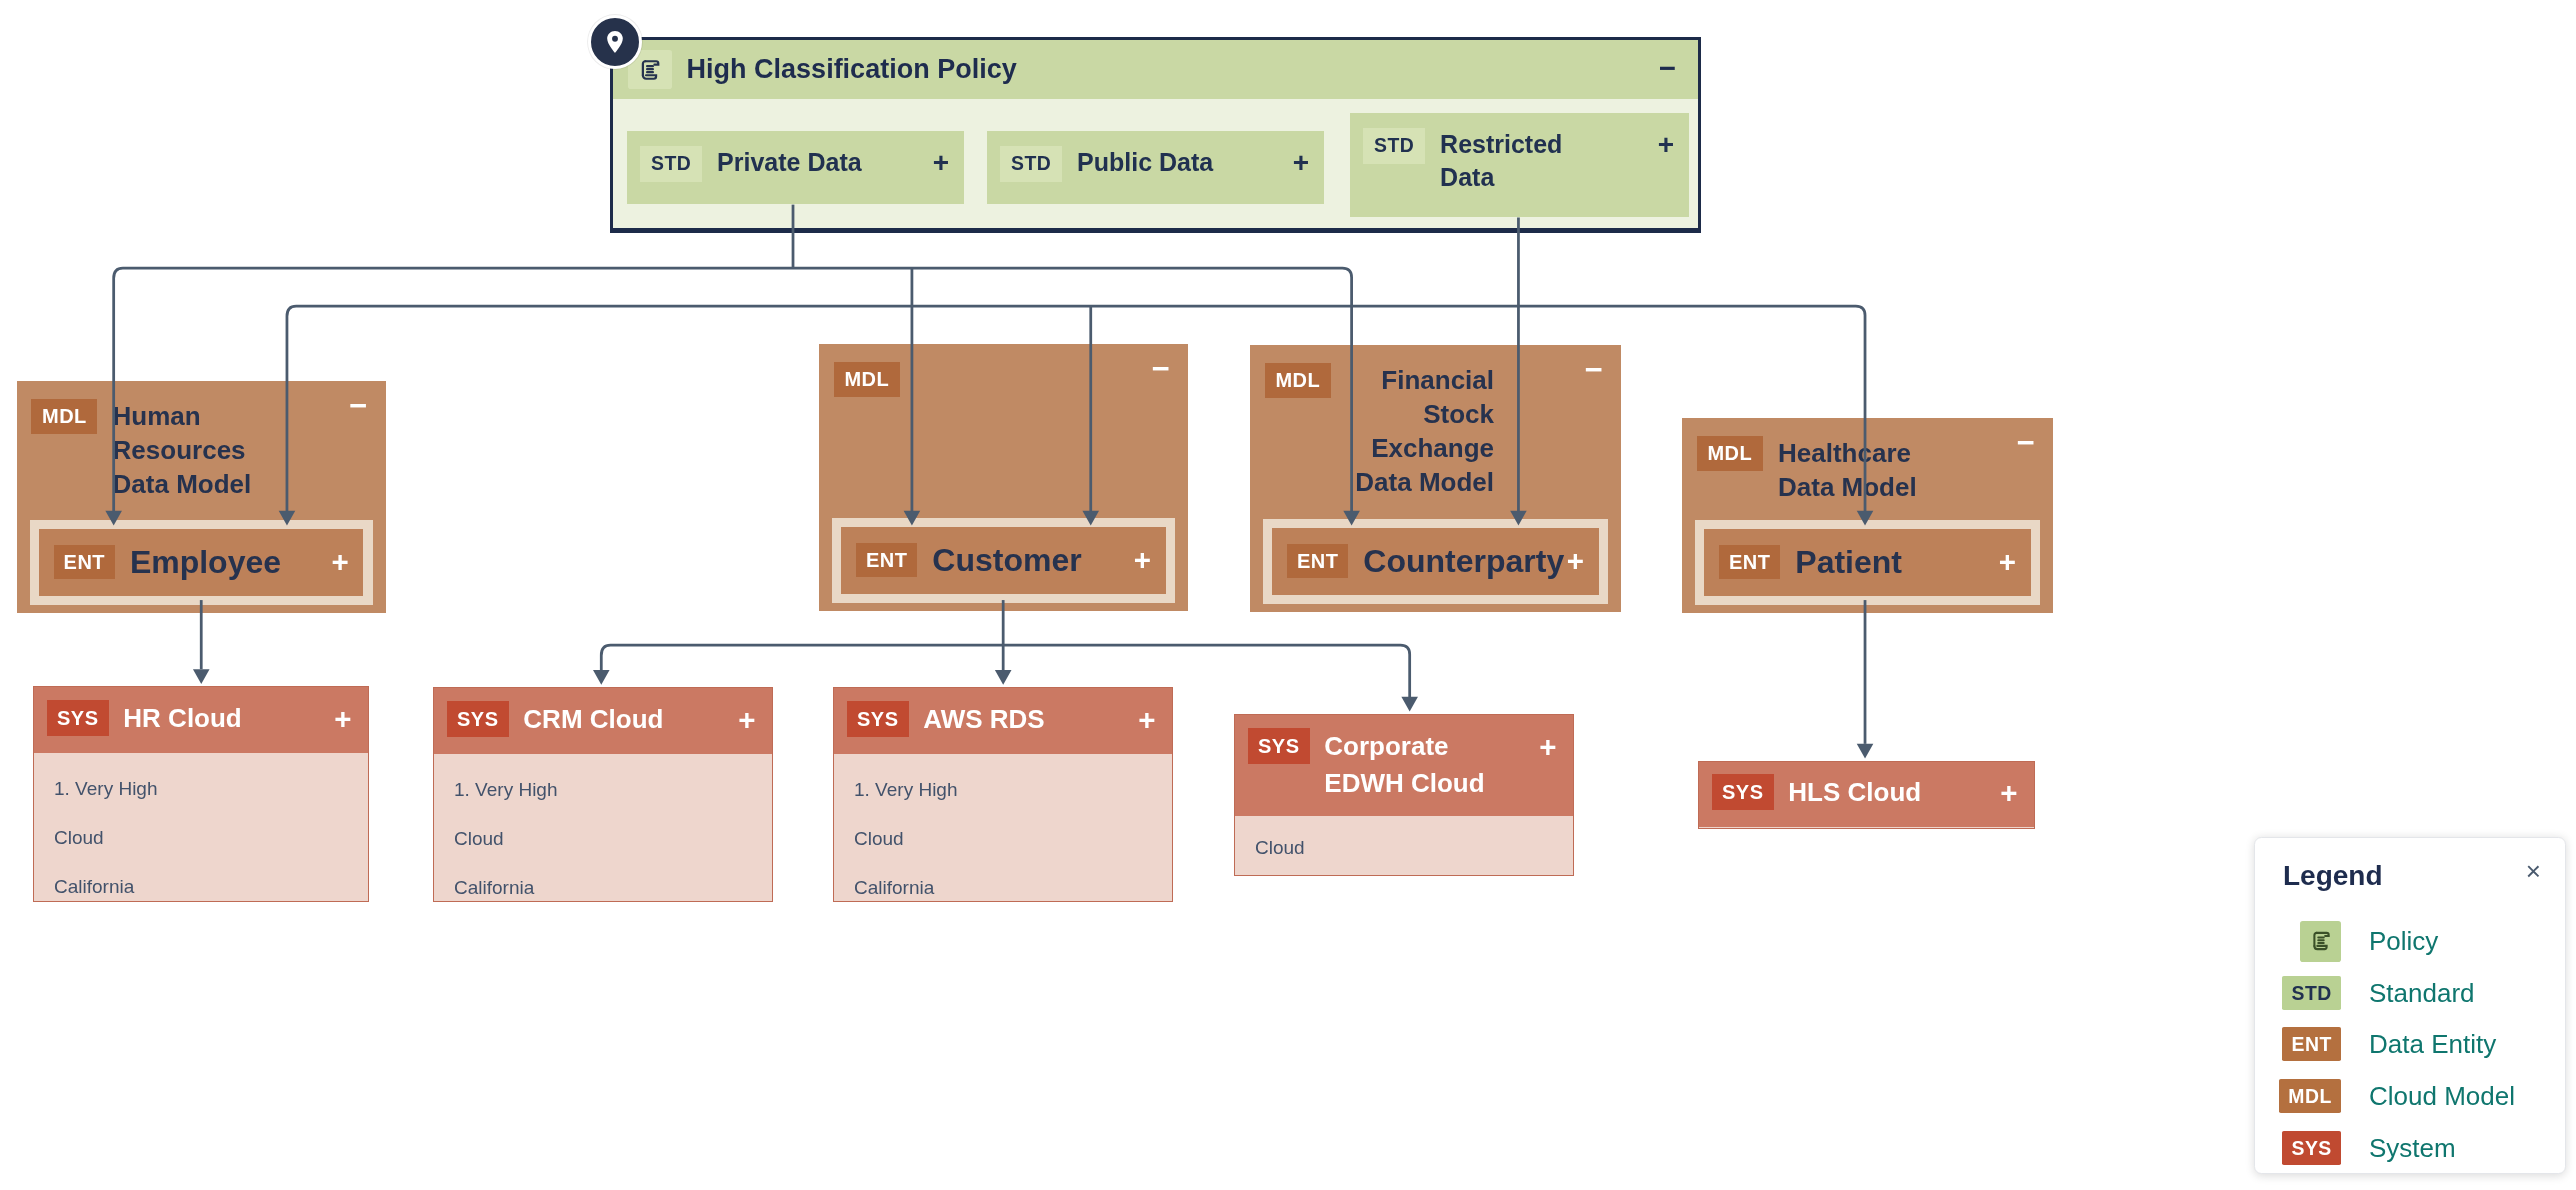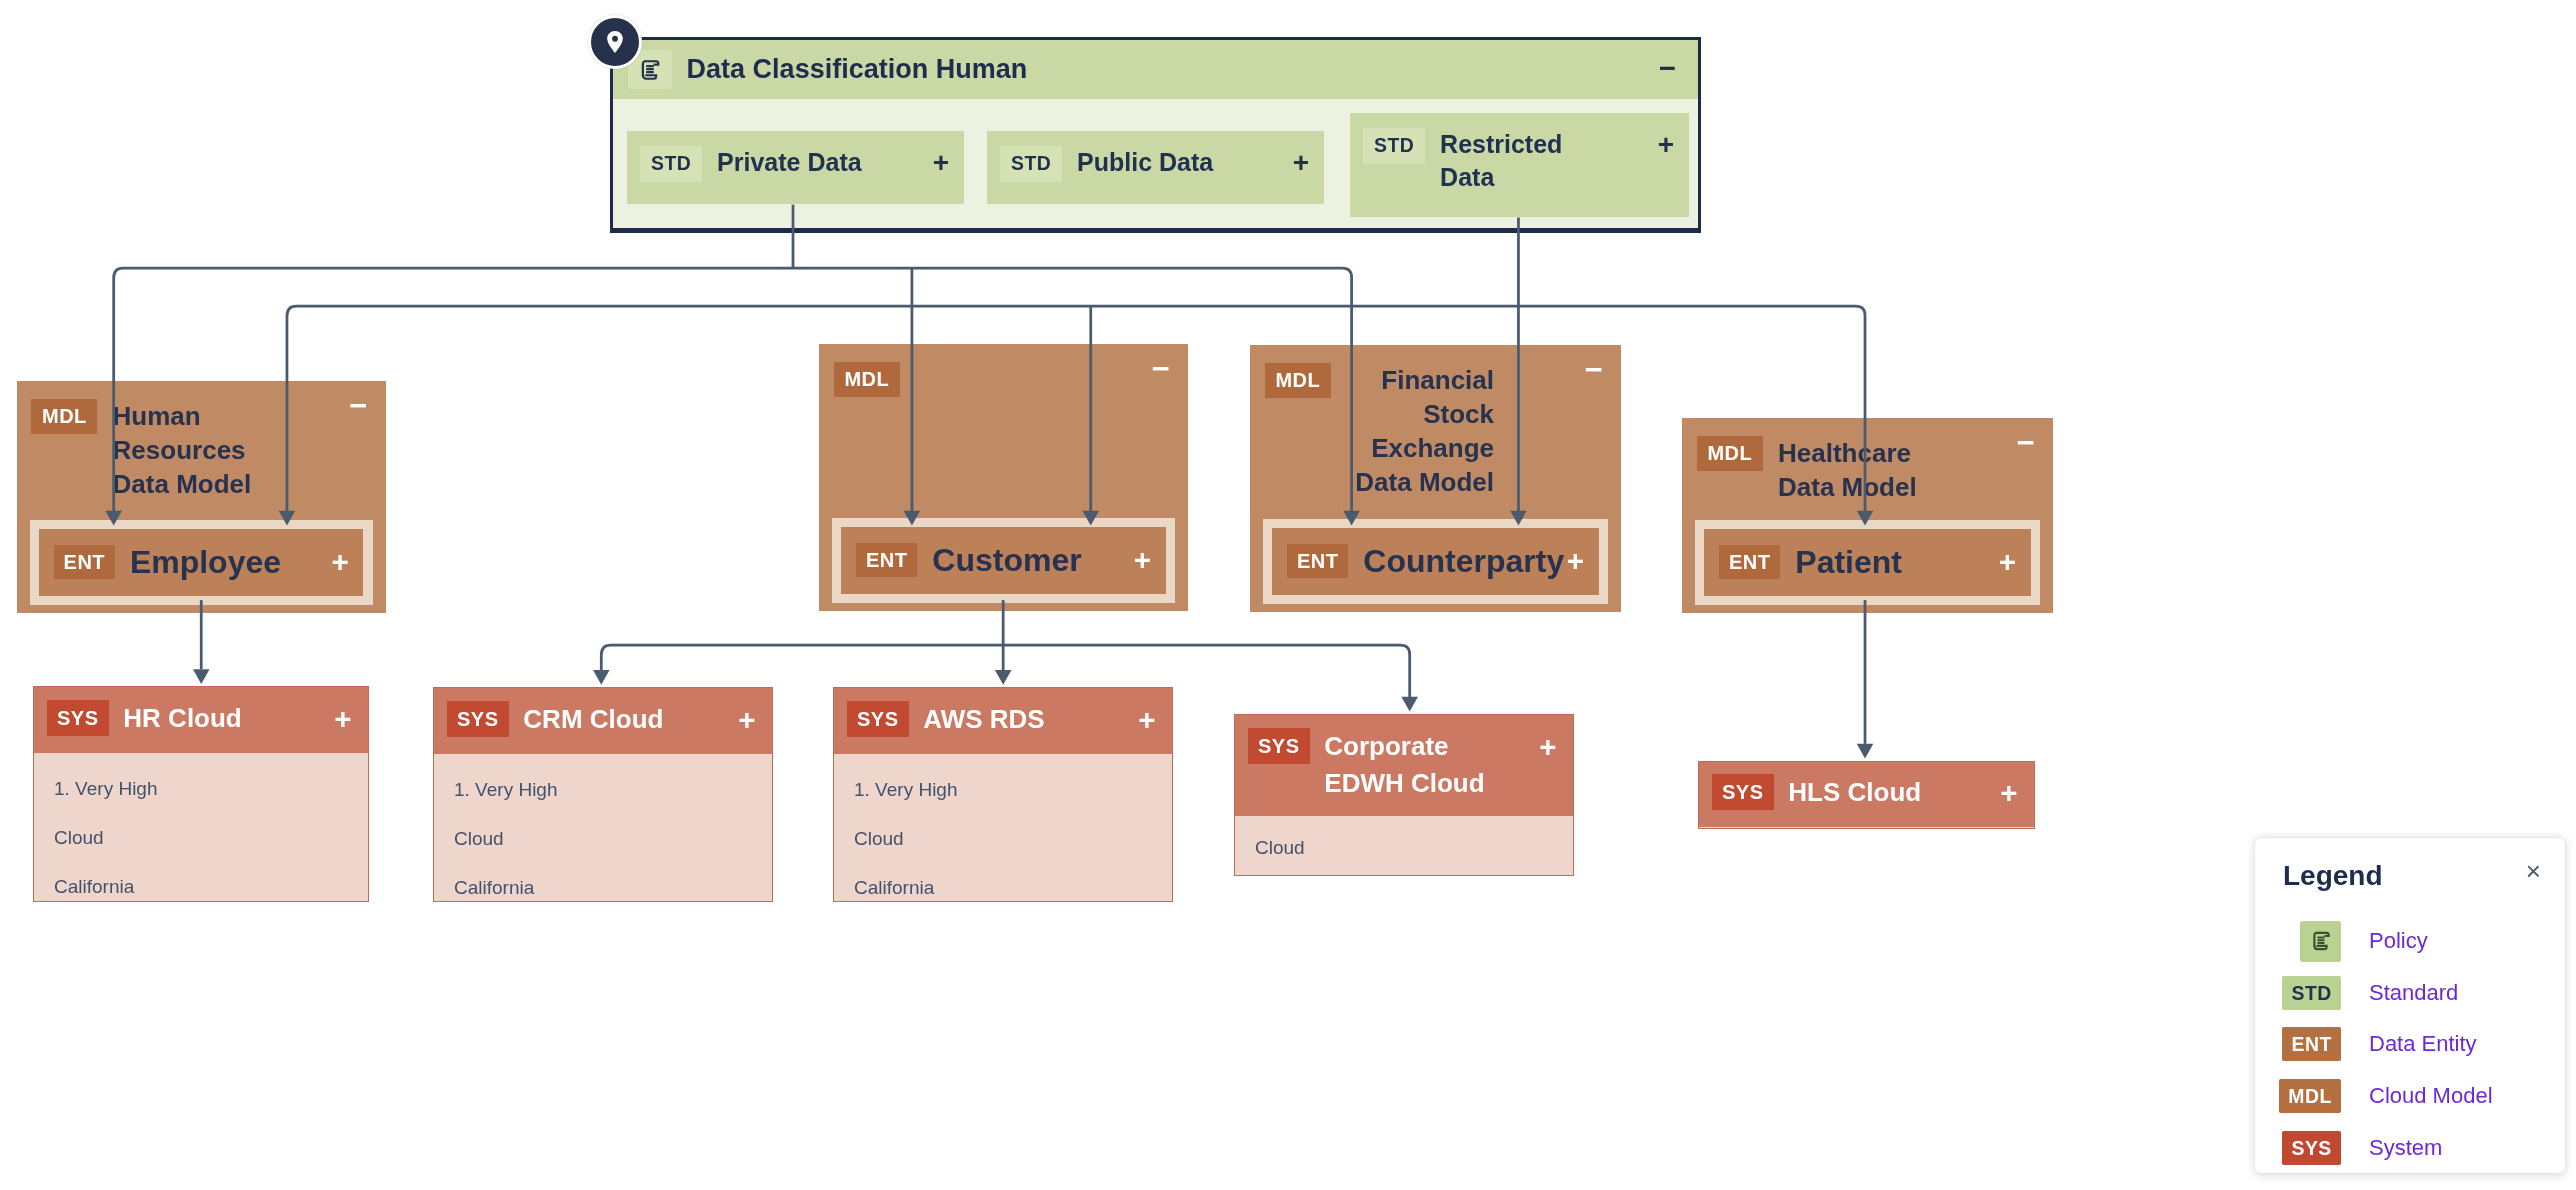--- a/index.html
+++ b/index.html
@@ -87,21 +87,21 @@
   #sys-hls .sys-header{height:65px;padding-top:12px;}
 
   
   #legend{position:absolute;left:2254px;top:837px;width:312px;height:337px;background:#ffffff;
           border:0.9px solid #e4e6ea;border-radius:7.4px;box-shadow:0 1.8px 9.2px rgba(0,0,0,.14);
           z-index:10;box-sizing:border-box;}
   #legend-title{position:absolute;left:28px;top:22px;font-size:28px;font-weight:bold;color:#1e2c4e;}
   #legend-close{position:absolute;right:24px;top:18.4px;font-size:26px;color:#4a5a6e;cursor:default;}
   .lg-row{position:absolute;left:24px;right:14.8px;height:44px;display:flex;align-items:center;}
   .lg-badge-col{width:62px;display:flex;justify-content:flex-end;flex:0 0 auto;}
-  .lg-label{margin-left:28px;font-size:22px;color:#6d28d9;}
+  .lg-label{margin-left:28px;font-size:26px;color:#0f766e;}
   .lg-badge{font-size:19.4px;font-weight:bold;letter-spacing:0.5px;padding:5.5px 9.2px;border-radius:1.8px;}
   .lg-green{background:#b9d193;color:#213150;}
   .lg-brown{background:#b4703f;color:#ffffff;}
   .lg-red{background:#c04a31;color:#ffffff;}
   .lg-icon-badge{width:41px;height:41px;background:#b9d193;border-radius:2.8px;
                  display:flex;align-items:center;justify-content:center;}
   #lg-row-0{top:81px;} #lg-row-1{top:133px;} #lg-row-2{top:184px;}
   #lg-row-3{top:236px;} #lg-row-4{top:288px;}
 </style>
 </head>
@@ -146,21 +146,21 @@
       <span class="icon-badge">
         <svg width="28" height="28" viewBox="0 0 24 24" fill="none" stroke="#25334e" stroke-width="1.9" stroke-linecap="round">
           <path d="M8 4.5h9.2c1.1 0 1.9.9 1.9 1.9v1h-3.3"></path>
           <path d="M8 4.5c-1.2 0-2.1.9-2.1 2.1v10"></path>
           <path d="M5.9 16.6c0 1.6 1.2 2.9 2.8 2.9h6.6c1.1 0 1.9-.9 1.9-1.9v-1.1H8.6"></path>
           <path d="M9.5 8.7h5"></path>
             <path d="M9.5 11.3h5"></path>
             <path d="M9.5 13.9h5"></path>
         </svg>
       </span>
-      <span id="policy-title">Data Classification Human</span>
+      <span id="policy-title">High Classification Policy</span>
     </div>
     <span id="policy-collapse">−</span>
 
     <div id="std-private" class="std-chip">
       <span class="std-badge">STD</span>
       <span class="std-label">Private Data</span>
       <span class="std-plus">+</span>
     </div>
     <div id="std-public" class="std-chip">
       <span class="std-badge">STD</span>

